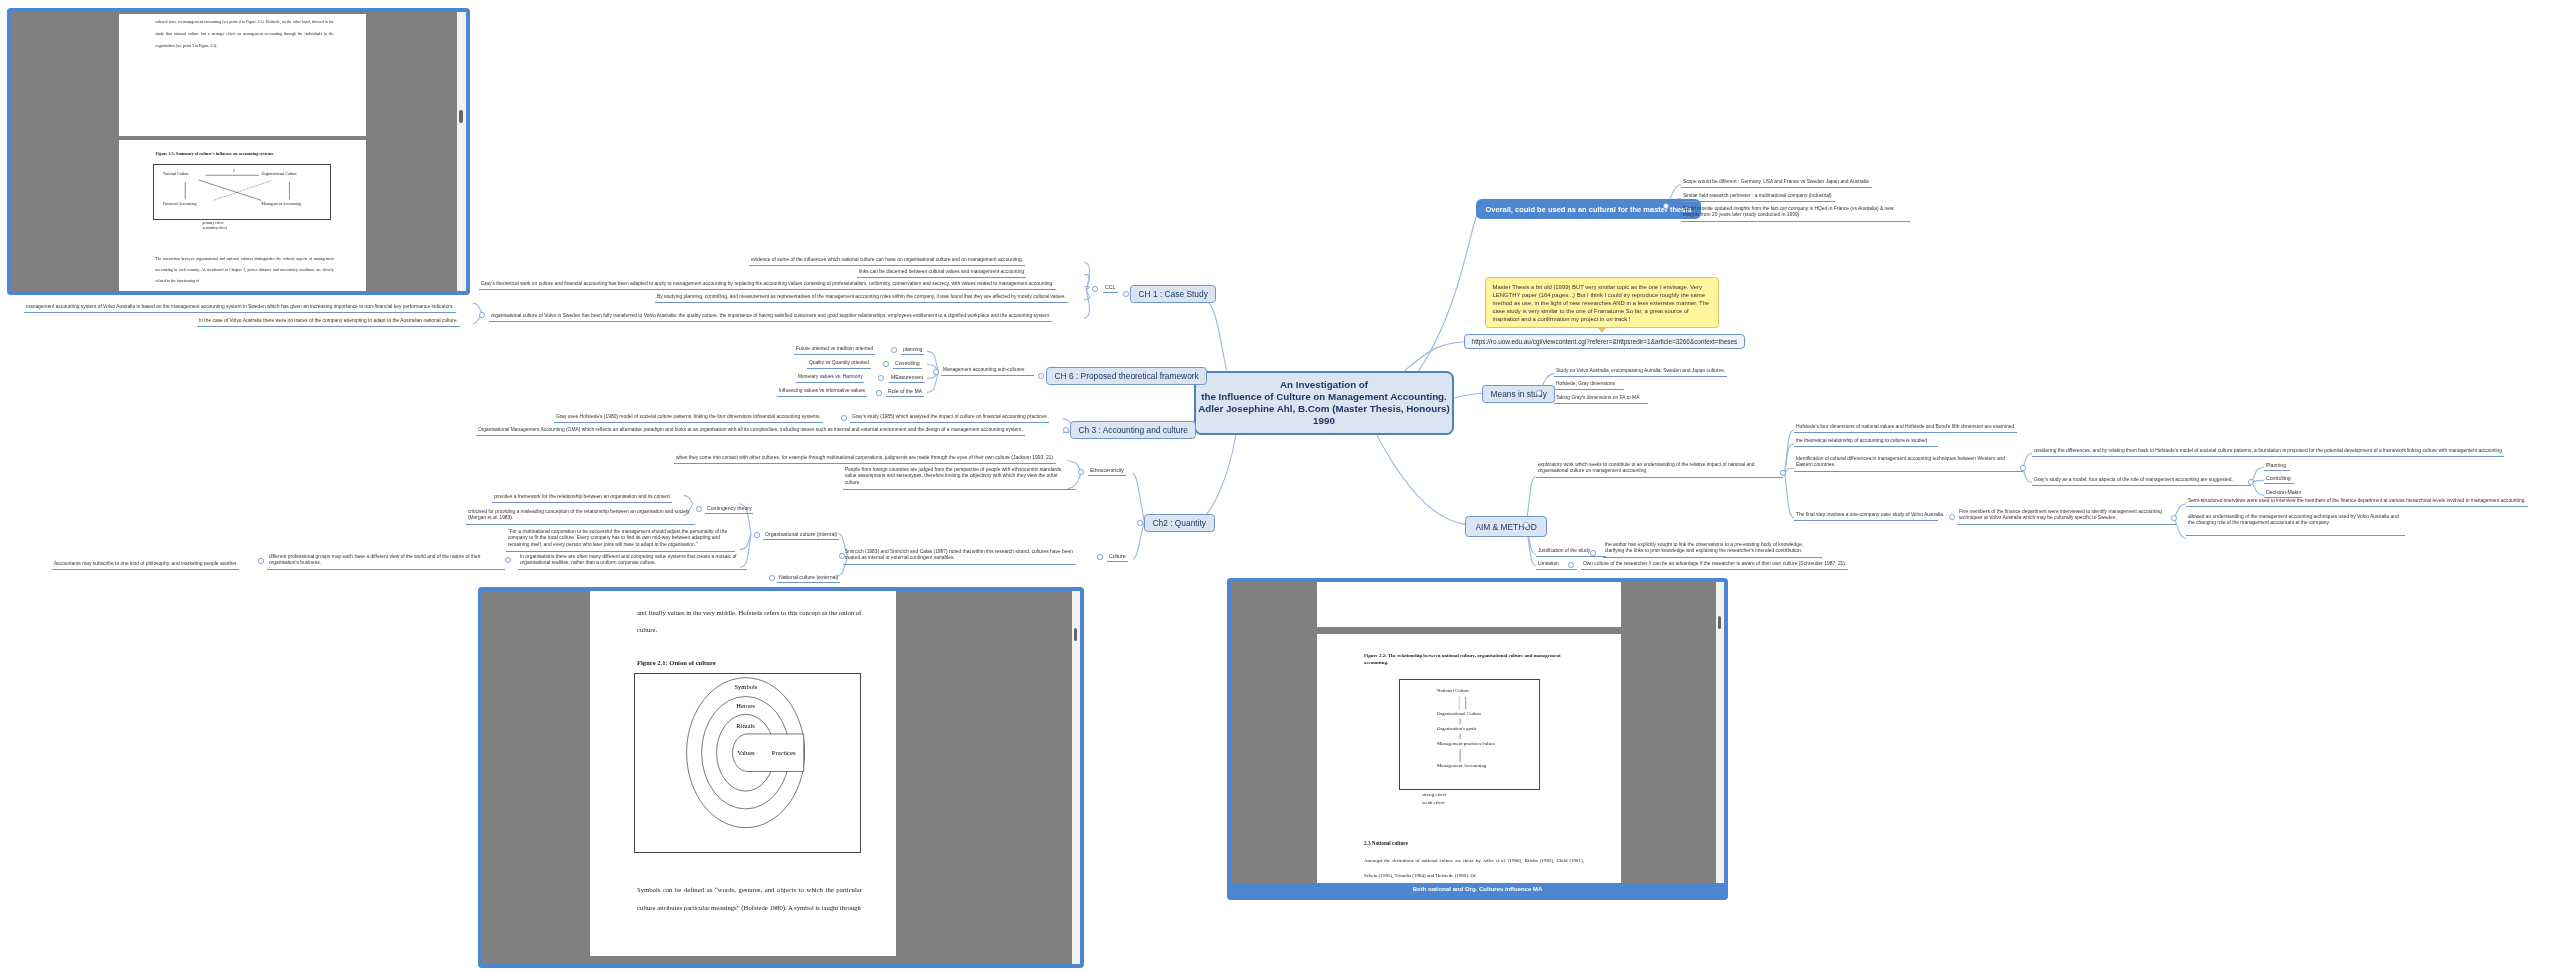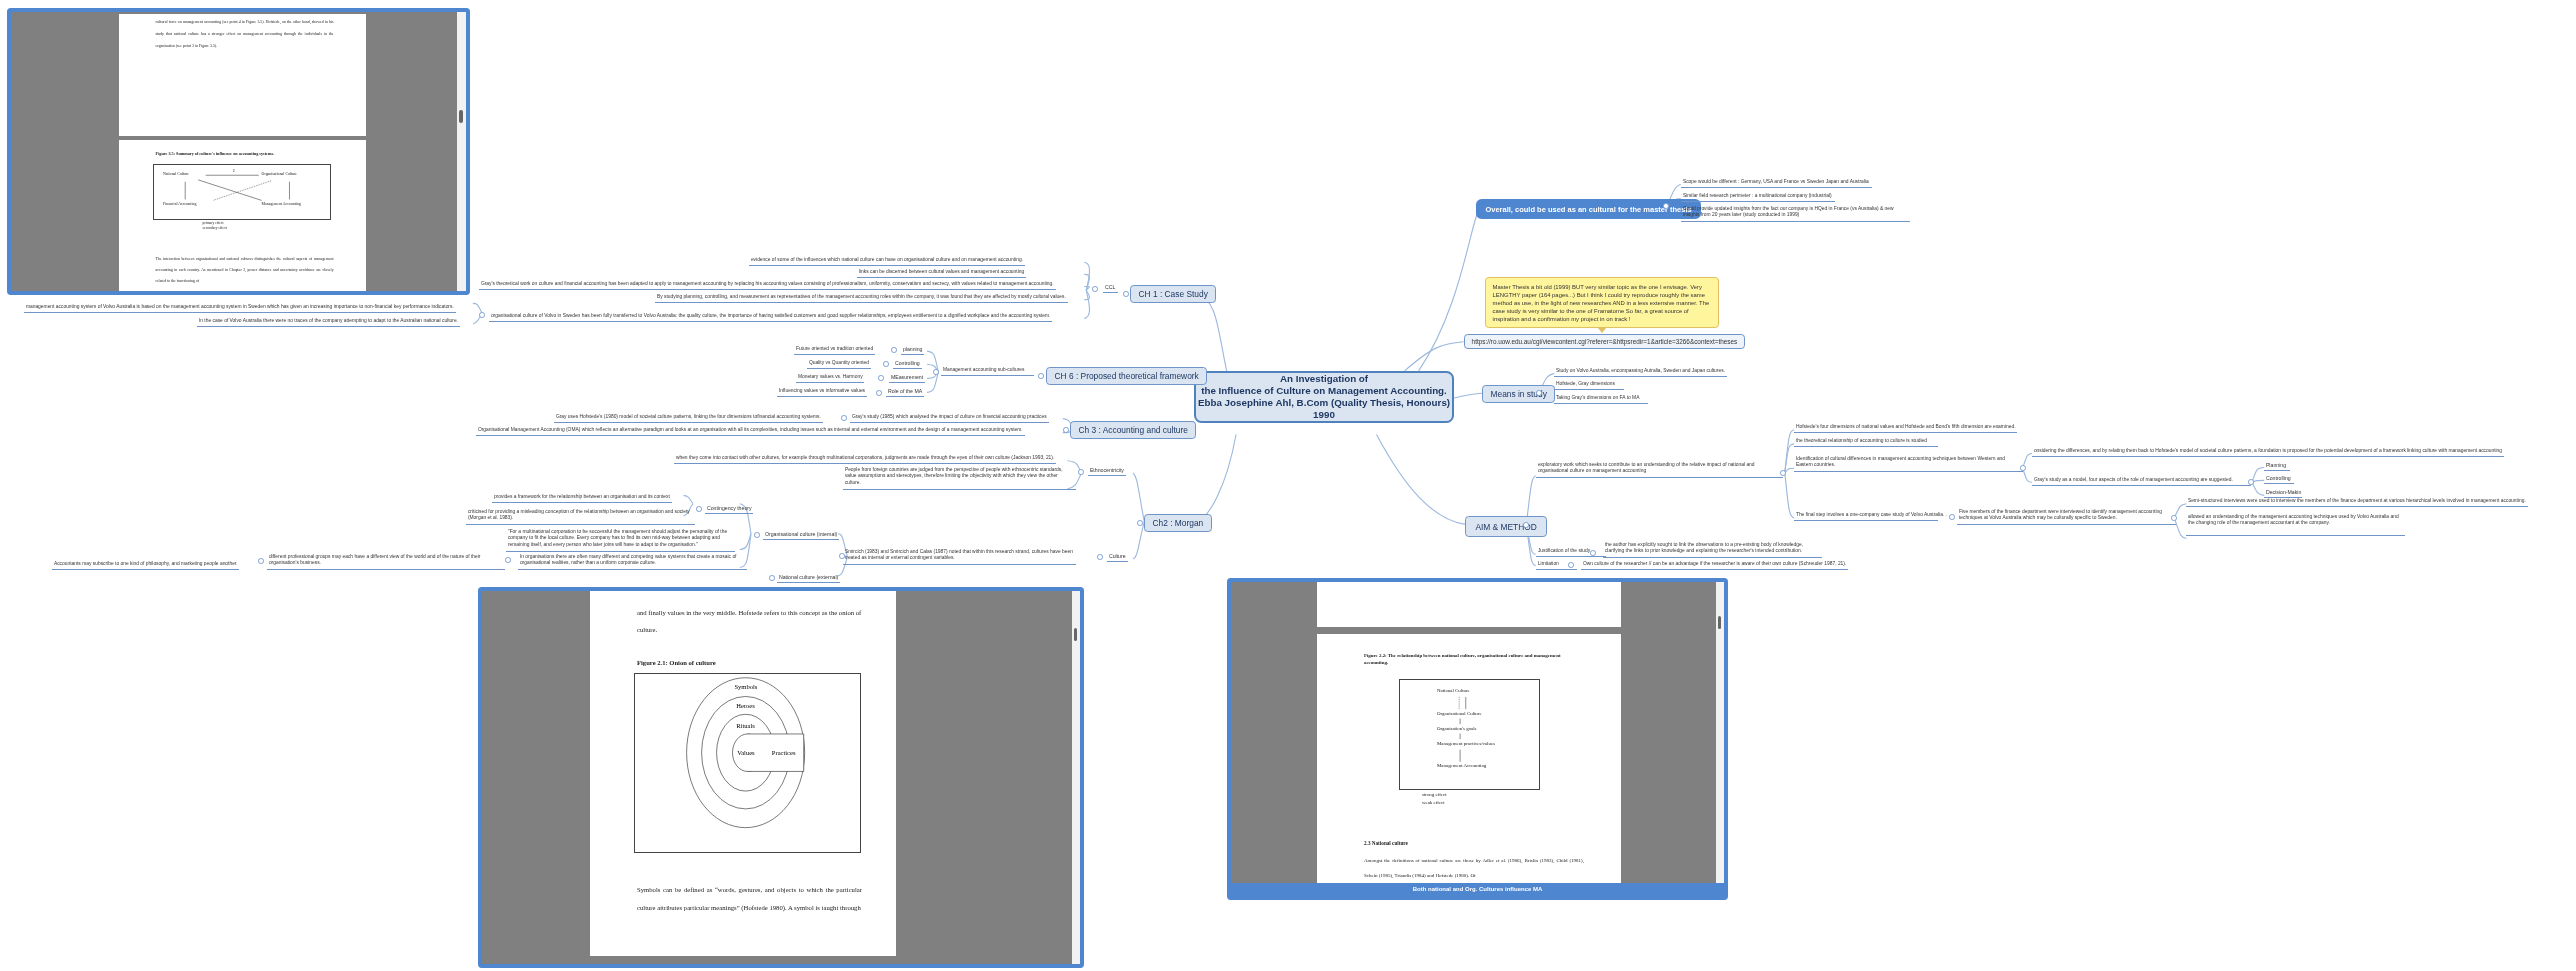--- a/index.html
+++ b/index.html
@@ -1,19 +1,19 @@
 <!DOCTYPE html>
 <html style="font-size:15px"><head>
 <meta charset="utf-8">
 <style>
   html,body{margin:0;padding:0;}
   body{width:2576px;height:972px;position:relative;background:#ffffff;overflow:hidden;
        font-family:"Liberation Sans","DejaVu Sans",sans-serif;color:#222;}
   svg.links{position:absolute;left:0;top:0;width:2576px;height:972px;pointer-events:none;}
-  .central{position:absolute;left:1194px;top:371px;width:260px;height:52px;background:#dbe5f1;
+  .central{position:absolute;left:1194px;top:371px;width:260px;height:64px;background:#dbe5f1;
            border:2.8px solid #4f81bd;border-radius:7.5px;box-sizing:border-box;
            display:flex;flex-direction:column;align-items:center;justify-content:center;
            font-weight:bold;font-size:9.8px;color:#1f3864;text-align:right;line-height:12px;}
   .main{position:absolute;background:#dbe5f1;border:1.4px solid #6f94c8;border-radius:3.7px;
         padding:2.8px 7.5px;font-size:8.4px;color:#1f3864;box-sizing:border-box;white-space:nowrap;}
   .blue{position:absolute;background:#4f86d0;color:#fff;font-weight:bold;font-size:7.5px;
         border-radius:5.6px;padding:5.6px 9.4px;white-space:nowrap;}
   .leaf{position:absolute;font-size:4.9px;color:#333;border-bottom:1.9px solid #6f94c8;
         padding:0.9px 1.9px 1.9px 1.9px;line-height:6.6px;white-space:nowrap;}
   .leaf.wrap{white-space:normal;}
@@ -100,21 +100,21 @@
     <path d="M802,570 C798,583 798,586 790,587"></path>
     <path d="M802,570 C798,600 798,605 790,606"></path>
     <path d="M740,538 C735,530 735,530 730,529"></path>
     <path d="M740,538 C735,545 735,550 730,551"></path>
   </g>
 </svg>
 
 <div class="central">
   <span>An Investigation of</span>
   <span>the Influence of Culture on Management Accounting.</span>
-  <span>Ebba Josephine Ahl, B.Com (Quality Thesis, Honours)</span>
+  <span>Adler Josephine Ahl, B.Com (Master Thesis, Honours)</span>
   <span>1990</span>
 </div>
 
 <div class="blue" style="left:1476px;top:199px;">Overall, could be used as an cultural for the master thesis</div>
 <span class="toggle" style="left:1663px;top:203px;"></span>
 <div class="leaf" style="left:1681px;top:178px;width:187px;">Scope would be different : Germany, USA and France vs Sweden Japan and Australia</div>
 <div class="leaf" style="left:1681px;top:192px;width:150px;">Similar field research perimeter : a multinational company (industrial)</div>
 <div class="leaf wrap" style="left:1681px;top:205px;width:225px;">Could provide updated insights from the fact our company is HQed in France (vs Australia) &amp; new insights from 20 years later (study conducted in 1999)</div>
 
 <div class="note">Master Thesis a bit old (1999) BUT very similar topic as the one I envisage. Very LENGTHY paper (164 pages...) But I think I could try reproduce roughly the same method as use, in the light of new researches AND in a less extensive manner. The case study is very similar to the one of Framatome So far, a great source of inspiration and a confirmation my project in on track !</div>
@@ -183,21 +183,21 @@
 <span class="toggle" style="left:876px;top:390px;"></span>
 <div class="leaf" style="left:777px;top:387px;">Influencing values vs informative values</div>
 
 <div class="main" style="left:1070px;top:421px;">Ch 3 : Accounting and culture</div>
 <span class="toggle" style="left:1063px;top:427px;"></span>
 <div class="leaf" style="left:850px;top:413px;">Gray's study (1985) which analysed the impact of culture on financial accounting practices</div>
 <span class="toggle" style="left:841px;top:415px;"></span>
 <div class="leaf" style="left:554px;top:413px;">Gray uses Hofstede's (1980) model of societal culture patterns, linking the four dimensions tofinancial accounting systems.</div>
 <div class="leaf" style="left:476px;top:426px;">Organisational Management Accounting (OMA) which reflects an alternative paradigm and looks at an organisation with all its complexities, including issues such as internal and external environment and the design of a management accounting system.</div>
 
-<div class="main" style="left:1144px;top:514px;">Ch2 : Morgan</div>
+<div class="main" style="left:1144px;top:514px;">Ch2 : Quantity</div>
 <span class="toggle" style="left:1137px;top:520px;"></span>
 <div class="sub" style="left:1088px;top:466px;">Ethnocentricity</div>
 <span class="toggle" style="left:1078px;top:469px;"></span>
 <div class="leaf" style="left:674px;top:454px;">when they come into contact with other cultures, for example through multinational corporations, judgments are made through the eyes of their own culture (Jackson 1993, 21).</div>
 <div class="leaf wrap" style="left:843px;top:466px;width:229px;">People from foreign countries are judged from the perspective of people with ethnocentric standards, value assumptions and stereotypes, therefore limiting the objectivity with which they view the other culture.</div>
 <div class="sub" style="left:1107px;top:552px;">Culture</div>
 <span class="toggle" style="left:1097px;top:554px;"></span>
 <div class="leaf wrap" style="left:843px;top:548px;width:229px;">Smircich (1983) and Smircich and Calas (1987) noted that within this research strand, cultures have been treated as internal or external contingent variables.</div>
 <span class="toggle" style="left:839px;top:553px;"></span>
 <div class="sub" style="left:763px;top:530px;">Organisational culture (internal)</div>

